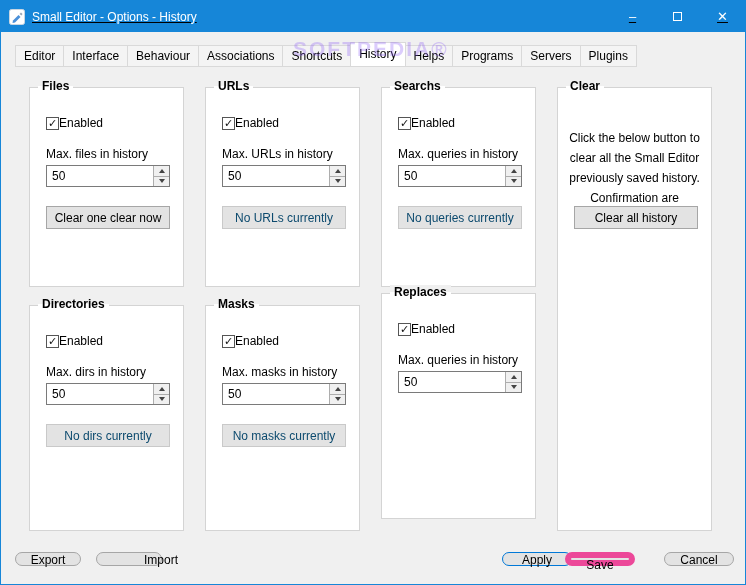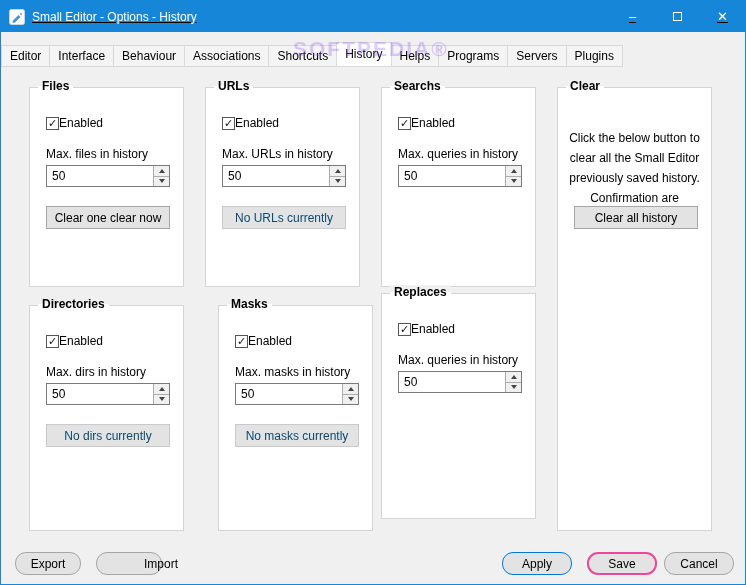--- a/index.html
+++ b/index.html
@@ -20,21 +20,21 @@
             font-size:13px; cursor:pointer; }
   .max-box{ width:9px; height:9px; border:1px solid #fff; display:block; }
 
   
   .watermark{
     position:absolute; top:36px; left:292px; z-index:4; pointer-events:none;
     font-size:21px; font-weight:bold; letter-spacing:2px; color:#8b5cf6; opacity:.30;
   }
 
   
-  .tabs{ position:absolute; top:41px; left:0; display:flex; align-items:flex-end; z-index:2;text-align:center; }
+  .tabs{ position:absolute; top:41px; left:14px; display:flex; align-items:flex-end; z-index:2;text-align:center; }
   .tab{
     padding:3px 8px; background:#f4f4f4; border:1px solid #d9d9d9;
     cursor:pointer; white-space:nowrap;
   }
   .tab + .tab{ margin-left:-1px; }
   .tab.active{
     background:#fff; padding-top:4px; padding-bottom:5px;
     position:relative; z-index:3;
   }
 
@@ -76,25 +76,25 @@
   }
   .group-btn{ position:absolute; top:118px; left:16px; width:124px; }
   .btn:disabled{ color:#0c4a6e; border-color:#c9c9c9; cursor:default; }
 
   .clear-text{
     position:absolute; top:40px; left:7px; right:7px;
     text-align:center; line-height:20px;
   }
 
   
-  .footer-btn{ position:absolute; top:551px; height:23px;border-radius:11px; }
+  .footer-btn{ position:absolute; top:551px; height:14px;border-radius:11px; }
   .btn-export{ left:14px;  width:66px; }
   .btn-import{ left:95px;  width:66px;padding-left:47px; }
   .btn-apply { left:501px; width:70px; border:1px solid #0078d7; }
-  .btn-save  { left:586px; width:70px; border:2px solid #ec4899; }
+  .btn-save  { left:564px; width:70px; border:6px solid #ec4899; }
   .btn-cancel{ left:663px; width:70px; }
 </style>
 </head>
 <body>
 
 <div class="window">
 
   <div class="titlebar">
     <span class="app-icon">
       <svg width="16" height="16" viewBox="0 0 16 16">
@@ -185,20 +185,21 @@
       <input class="spin-input" value="50" style="">
       <div class="spin-btns">
         <div class="spin-up">
             <i class="arr-up"></i>
           </div>
         <div class="spin-down">
             <i class="arr-down"></i>
           </div>
       </div>
     </div>
+    <button class="btn group-btn" disabled="">No queries currently</button>
   </div>
 
   <div class="group" style="left:556px; top:86px; width:155px; height:444px;">
     <span class="group-title">Clear</span>
     <div class="clear-text">Click the below button to clear all the Small Editor previously saved history. Confirmation are required.</div>
     <button class="btn group-btn">Clear all history</button>
   </div>
 
   <div class="group" style="left:28px; top:304px; width:155px; height:226px;">
     <span class="group-title">Directories</span>
@@ -214,21 +215,21 @@
             <i class="arr-up"></i>
           </div>
         <div class="spin-down">
             <i class="arr-down"></i>
           </div>
       </div>
     </div>
     <button class="btn group-btn" disabled="">No dirs currently</button>
   </div>
 
-  <div class="group" style="left:204px; top:304px; width:155px; height:226px;margin-left:13px;">
+  <div class="group" style="left:204px; top:304px; width:155px; height:226px;">
     <span class="group-title">Masks</span>
     <label class="check-row">
       <span class="checkbox checked"></span>
       <span>Enabled</span>
     </label>
     <div class="field-label">Max. masks in history</div>
     <div class="spinner">
       <input class="spin-input" value="50" style="">
       <div class="spin-btns">
         <div class="spin-up">

